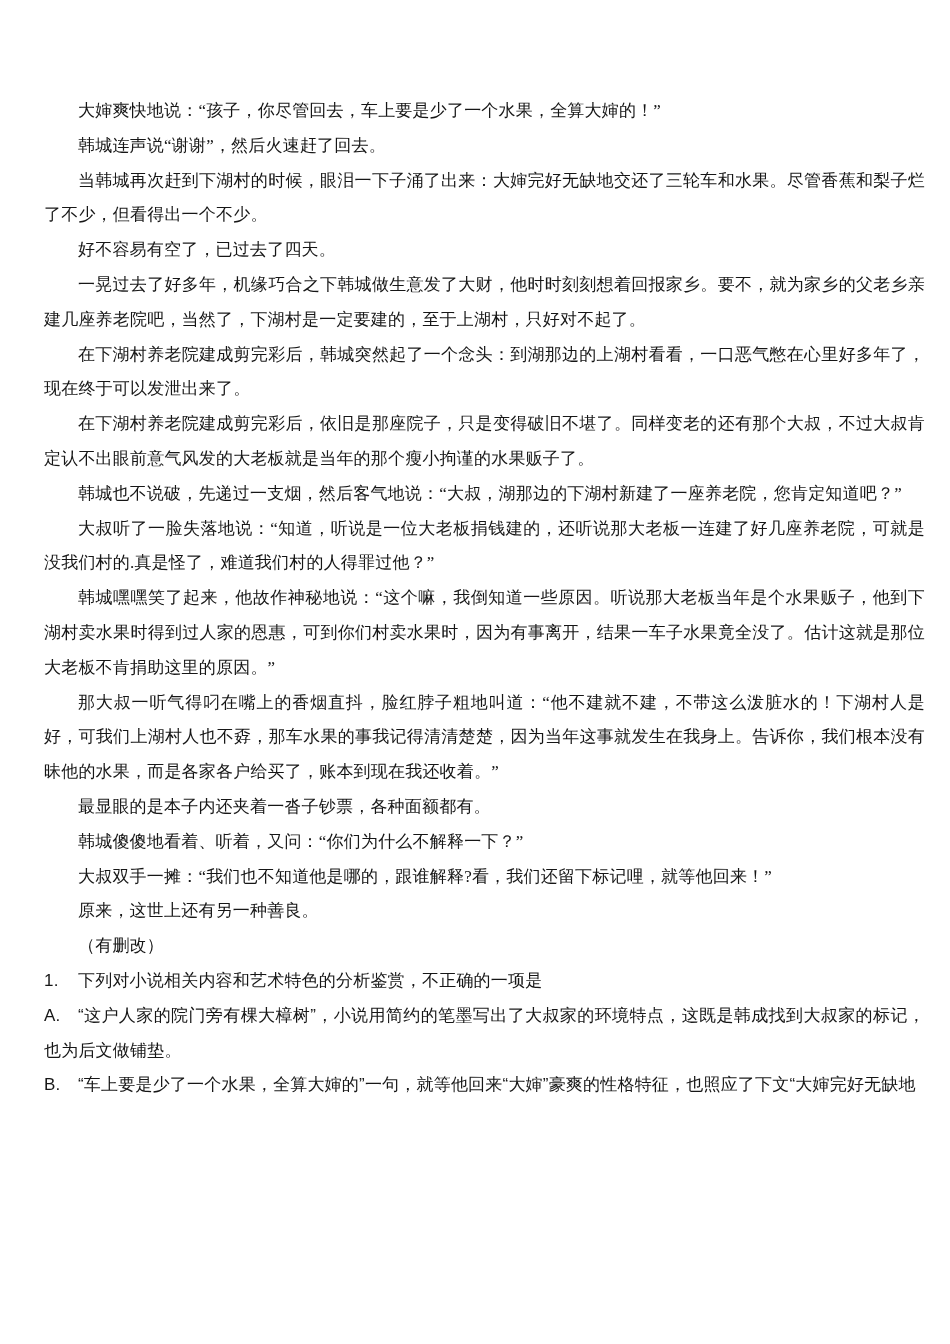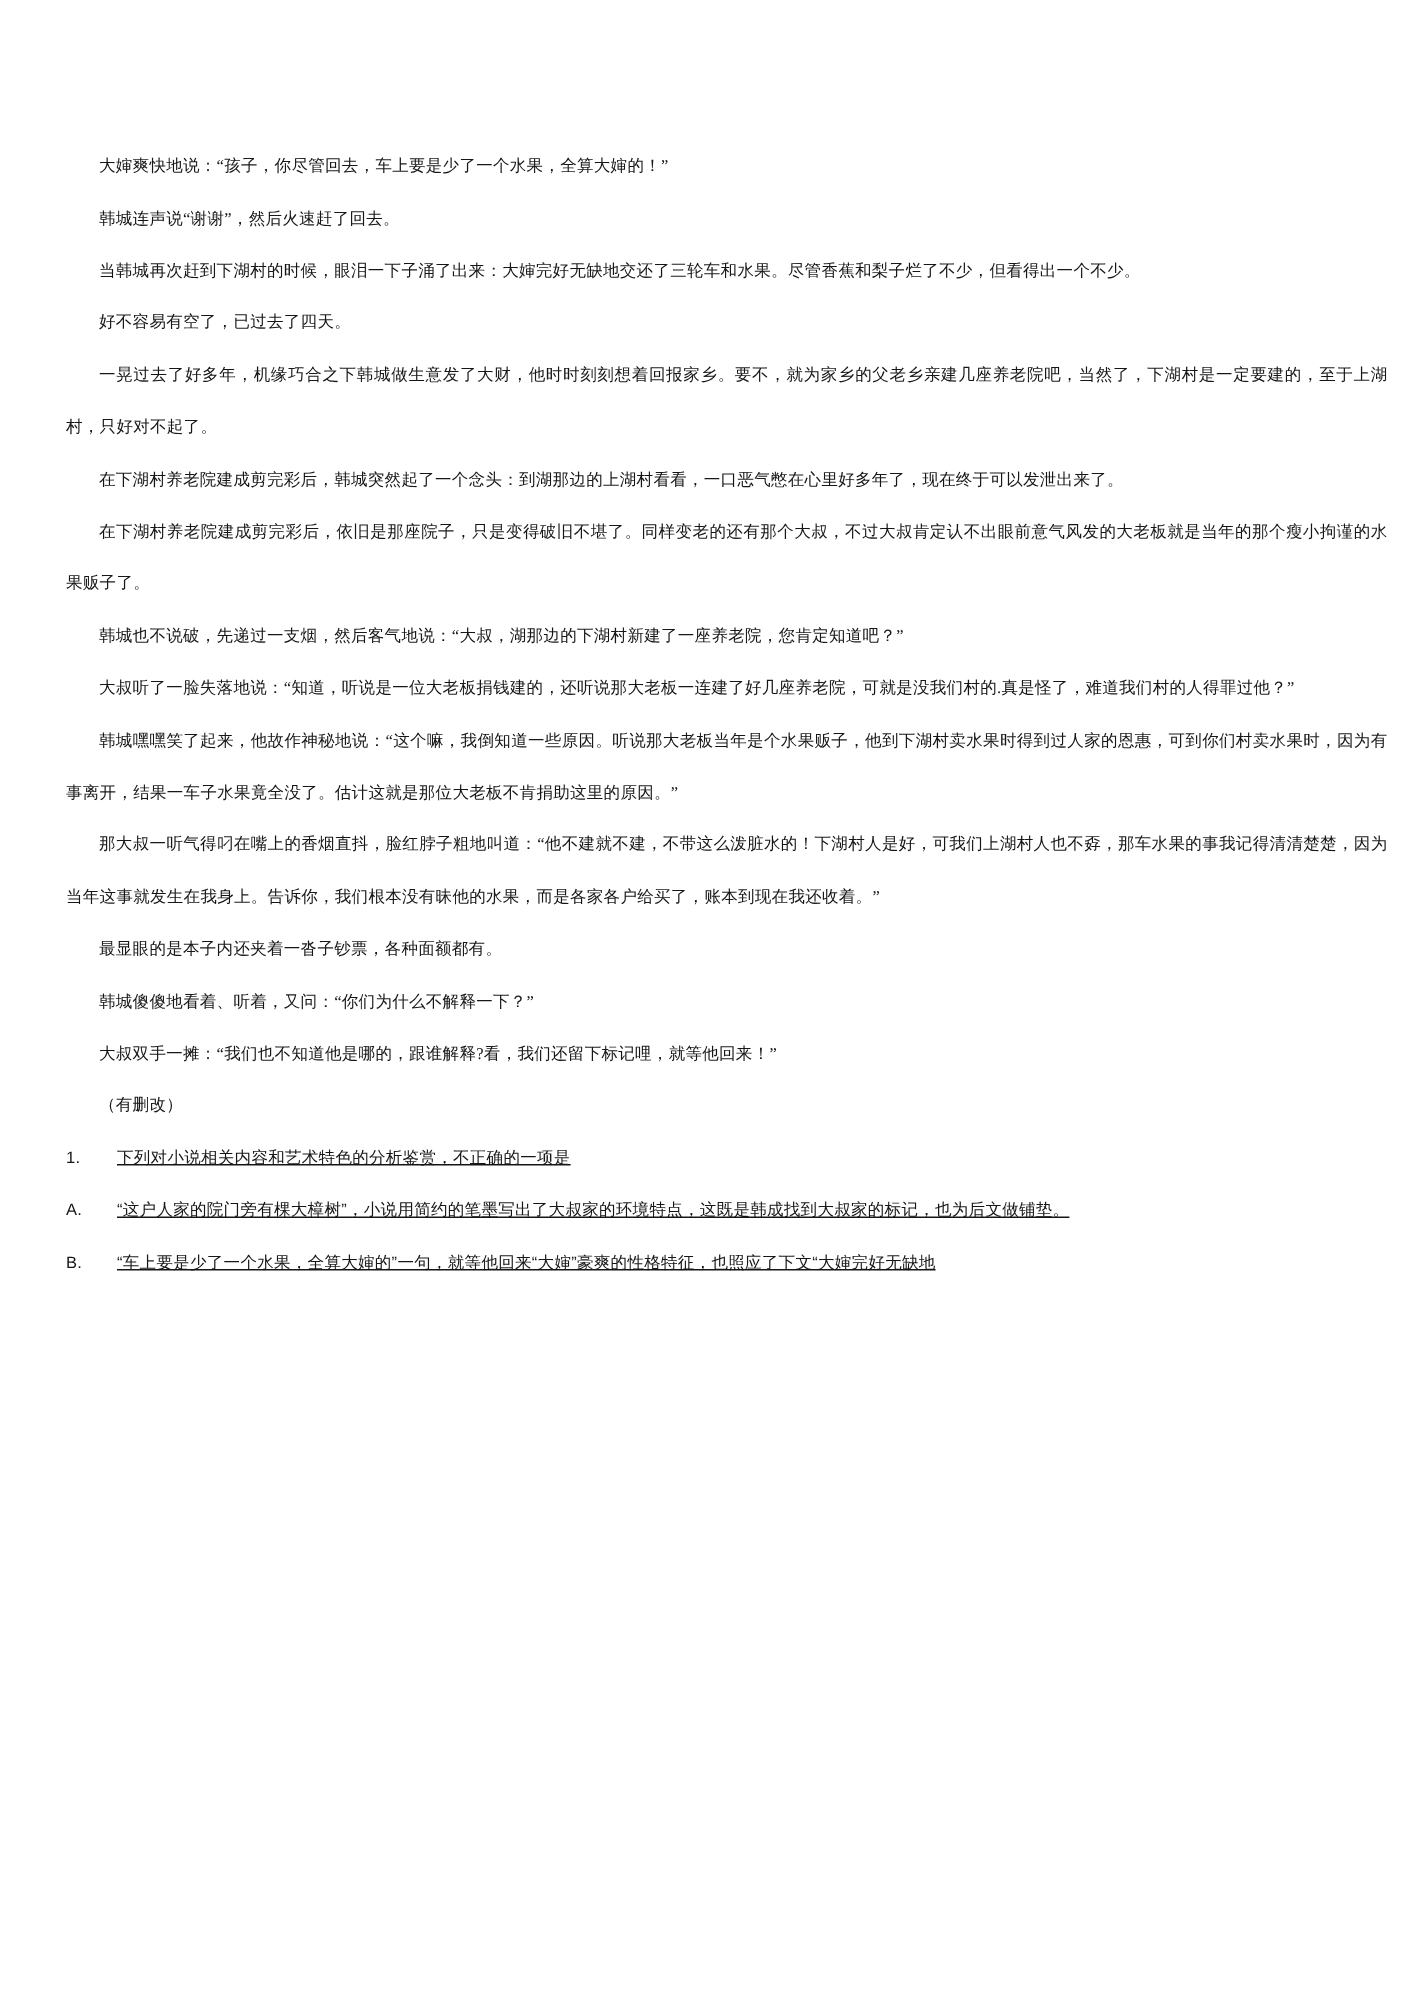--- a/index.html
+++ b/index.html
@@ -12,37 +12,36 @@
     height: 1344px;
     overflow: hidden;
     color: #161616;
   }
   .page {
     box-sizing: border-box;
     width: 950px;
     height: 1344px;
     padding: 94px 25px 0 44px;
     background: #ffffff;
-    font-size: 11px;
+    font-size: 17px;
     line-height: 34.8px;
     text-align: justify;
     letter-spacing: 0.2px;
   }
   
   .story p {
     margin: 0;
     text-indent: 2em;
     font-family: "Liberation Serif", "DejaVu Serif", serif;
   }
   
   .questions p {
     margin: 0;
     text-indent: 0;
     font-family: "Liberation Sans", "DejaVu Sans", sans-serif;
-    text-decoration: underline;
   }
   .q-label {
     display: inline-block;
     min-width: 34px;
   }
 </style>
 </head>
 <body>
 
 <div class="page">
@@ -55,20 +54,21 @@
     <p>一晃过去了好多年，机缘巧合之下韩城做生意发了大财，他时时刻刻想着回报家乡。要不，就为家乡的父老乡亲建几座养老院吧，当然了，下湖村是一定要建的，至于上湖村，只好对不起了。</p>
     <p>在下湖村养老院建成剪完彩后，韩城突然起了一个念头：到湖那边的上湖村看看，一口恶气憋在心里好多年了，现在终于可以发泄出来了。</p>
     <p>在下湖村养老院建成剪完彩后，依旧是那座院子，只是变得破旧不堪了。同样变老的还有那个大叔，不过大叔肯定认不出眼前意气风发的大老板就是当年的那个瘦小拘谨的水果贩子了。</p>
     <p>韩城也不说破，先递过一支烟，然后客气地说：“大叔，湖那边的下湖村新建了一座养老院，您肯定知道吧？”</p>
     <p>大叔听了一脸失落地说：“知道，听说是一位大老板捐钱建的，还听说那大老板一连建了好几座养老院，可就是没我们村的.真是怪了，难道我们村的人得罪过他？”</p>
     <p>韩城嘿嘿笑了起来，他故作神秘地说：“这个嘛，我倒知道一些原因。听说那大老板当年是个水果贩子，他到下湖村卖水果时得到过人家的恩惠，可到你们村卖水果时，因为有事离开，结果一车子水果竟全没了。估计这就是那位大老板不肯捐助这里的原因。”</p>
     <p>那大叔一听气得叼在嘴上的香烟直抖，脸红脖子粗地叫道：“他不建就不建，不带这么泼脏水的！下湖村人是好，可我们上湖村人也不孬，那车水果的事我记得清清楚楚，因为当年这事就发生在我身上。告诉你，我们根本没有昧他的水果，而是各家各户给买了，账本到现在我还收着。”</p>
     <p>最显眼的是本子内还夹着一沓子钞票，各种面额都有。</p>
     <p>韩城傻傻地看着、听着，又问：“你们为什么不解释一下？”</p>
     <p>大叔双手一摊：“我们也不知道他是哪的，跟谁解释?看，我们还留下标记哩，就等他回来！”</p>
+    <p>原来，这世上还有另一种善良。</p>
     <p>（有删改）</p>
   </div>
 
   <div class="questions">
     <p>
       <span class="q-label">1.</span><span>下列对小说相关内容和艺术特色的分析鉴赏，不正确的一项是</span>
     </p>
     <p>
       <span class="q-label">A.</span><span>“这户人家的院门旁有棵大樟树”，小说用简约的笔墨写出了大叔家的环境特点，这既是韩成找到大叔家的标记，也为后文做铺垫。</span>
     </p>

